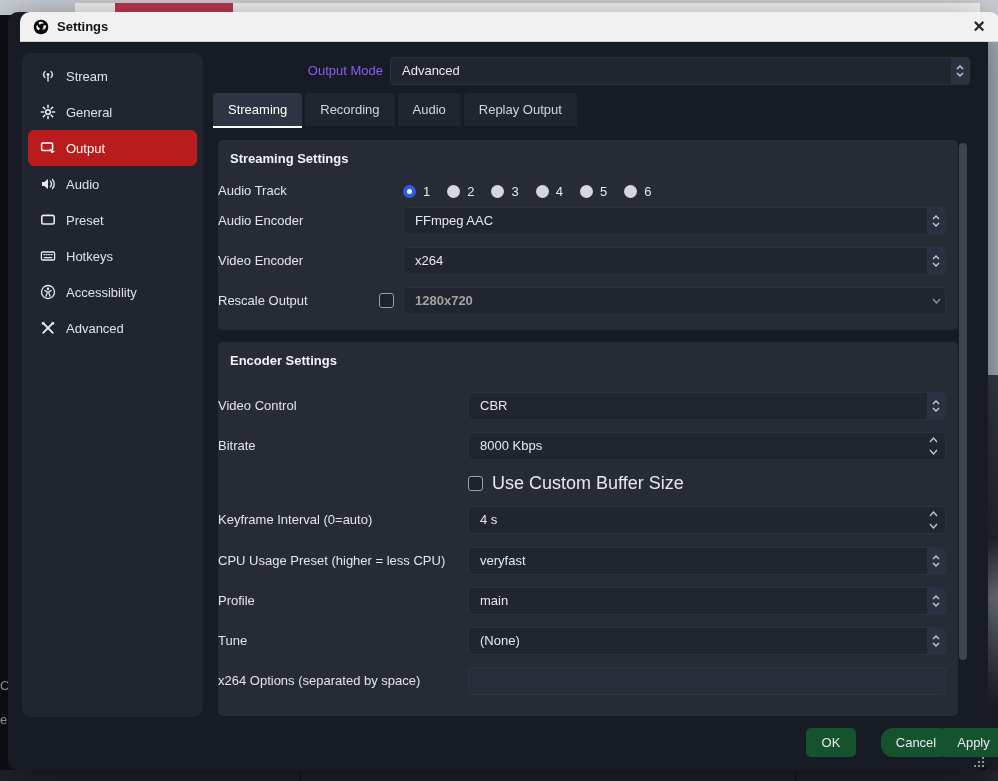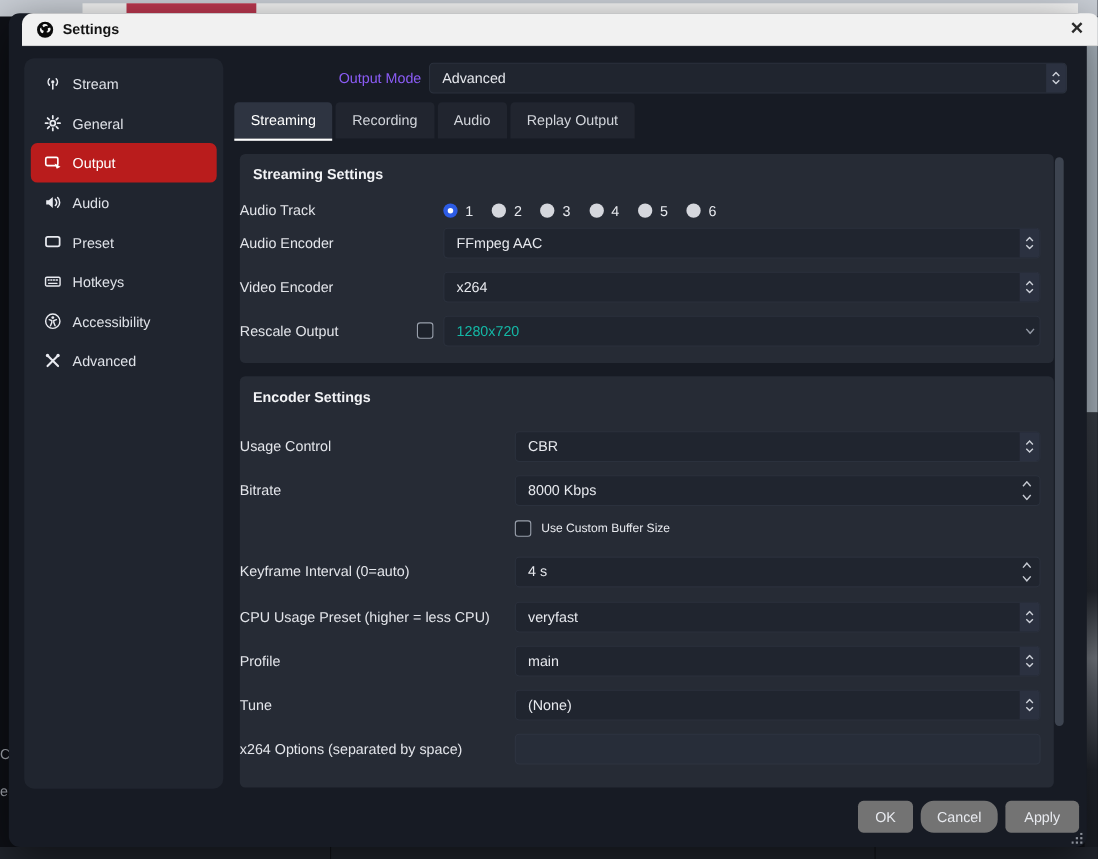--- a/index.html
+++ b/index.html
@@ -37,21 +37,21 @@
 
   
   .om-label { position:absolute; left:190px; top:45px; width:185px; height:28px; line-height:28px;
               text-align:right; color:#8b5cf6; font-size:13px; }
   .combo { position:relative; background:#20252f; border:1px solid #2b313d; border-radius:4px;
            height:28px; color:#e6e8ed; font-size:13px; }
   .combo .val { position:absolute; left:11px; top:0; right:26px; line-height:26px; overflow:hidden; white-space:nowrap; }
   .combo .spin { position:absolute; right:0; top:0; bottom:0; width:18px; background:#2b3140;
                  border-radius:0 3px 3px 0; display:flex; flex-direction:column; align-items:center; justify-content:center; gap:2px; }
   .combo.plain .spin { background:transparent; }
-  .combo.disabled .val { color:#14b8a6; }
+  .combo.disabled .val { color:#a3a3a3;font-weight:bold; }
   .om-combo { position:absolute; left:382px; top:45px; width:580px; }
 
   
   .spinbox { position:relative; background:#20252f; border:1px solid #2b313d; border-radius:4px;
              height:28px; color:#e6e8ed; font-size:13px; }
   .spinbox .val { position:absolute; left:11px; top:0; right:26px; line-height:26px; }
   .spinbox .up { position:absolute; right:7px; top:4px; }
   .spinbox .dn { position:absolute; right:7px; bottom:4px; }
 
   
@@ -80,35 +80,35 @@
   
   .radio-row { position:absolute; left:185px; top:0; height:28px; display:flex; align-items:center; gap:17px; }
   .radio { display:flex; align-items:center; gap:7px; color:#e6e8ed; font-size:13px; }
   .rdot { width:13px; height:13px; border-radius:50%; background:#d5d7dd; position:relative; }
   .radio.on .rdot { background:#2d5ce5; }
   .radio.on .rdot::after { content:""; position:absolute; left:4px; top:4px; width:5px; height:5px;
                            border-radius:50%; background:#ffffff; }
 
   
   .checkbox { width:15px; height:15px; border:1.5px solid #99a0ac; border-radius:3px; background:#1d222b; }
-  .cb-inline { position:absolute; display:flex; align-items:center; gap:9px; color:#e6e8ed; font-size:11px; }
+  .cb-inline { position:absolute; display:flex; align-items:center; gap:9px; color:#e6e8ed; font-size:18px; }
   .rescale-cb { position:absolute; left:161px; top:6px; }
 
   
   .chev { display:block; }
 
   
   .scrollbar { position:absolute; left:951px; top:131px; width:8px; height:517px;
                background:#3d4450; border-radius:4px; }
 
   
-  .footer-btn { position:absolute; top:716px; height:29px; background:#737373; border:none; border-radius:5px;
-                color:#e8eaef; font-size:13px; font-family:inherit; text-align:center; }
+  .footer-btn { position:absolute; top:716px; height:29px; background:#14532d; border:none; border-radius:5px;
+                color:#e8eaef; font-size:13px; font-family:inherit; text-align:center;margin-left:26px; }
   .btn-ok { left:772px; width:50px; }
-  .btn-cancel { left:829px; width:70px;border-radius:12px; }
+  .btn-cancel { left:847px; width:70px;border-radius:12px; }
   .btn-apply { left:906px; width:67px; }
   .grip { position:absolute; right:3px; bottom:2px; }
 </style>
 </head>
 <body>
 
 <div class="bg-top"></div>
 <div class="bg-top-bar"></div>
 <div class="bg-top-red"></div>
 <div class="bg-right"></div>
@@ -302,21 +302,21 @@
             </svg>
         </span>
       </div>
     </div>
   </section>
 
   <section class="panel panel-2 p2">
     <h3>Encoder Settings</h3>
 
     <div class="row" style="top:50px">
-      <span class="lbl">Usage Control</span>
+      <span class="lbl">Video Control</span>
       <div class="ctl combo">
         <span class="val">CBR</span>
         <span class="spin">
           <svg class="chev" width="8" height="5" viewBox="0 0 8 5">
               <path d="M1 4l3-3 3 3" stroke="#ccd0d8" stroke-width="1.3" fill="none"></path>
             </svg>
           <svg class="chev" width="8" height="5" viewBox="0 0 8 5">
               <path d="M1 1l3 3 3-3" stroke="#ccd0d8" stroke-width="1.3" fill="none"></path>
             </svg>
         </span>

